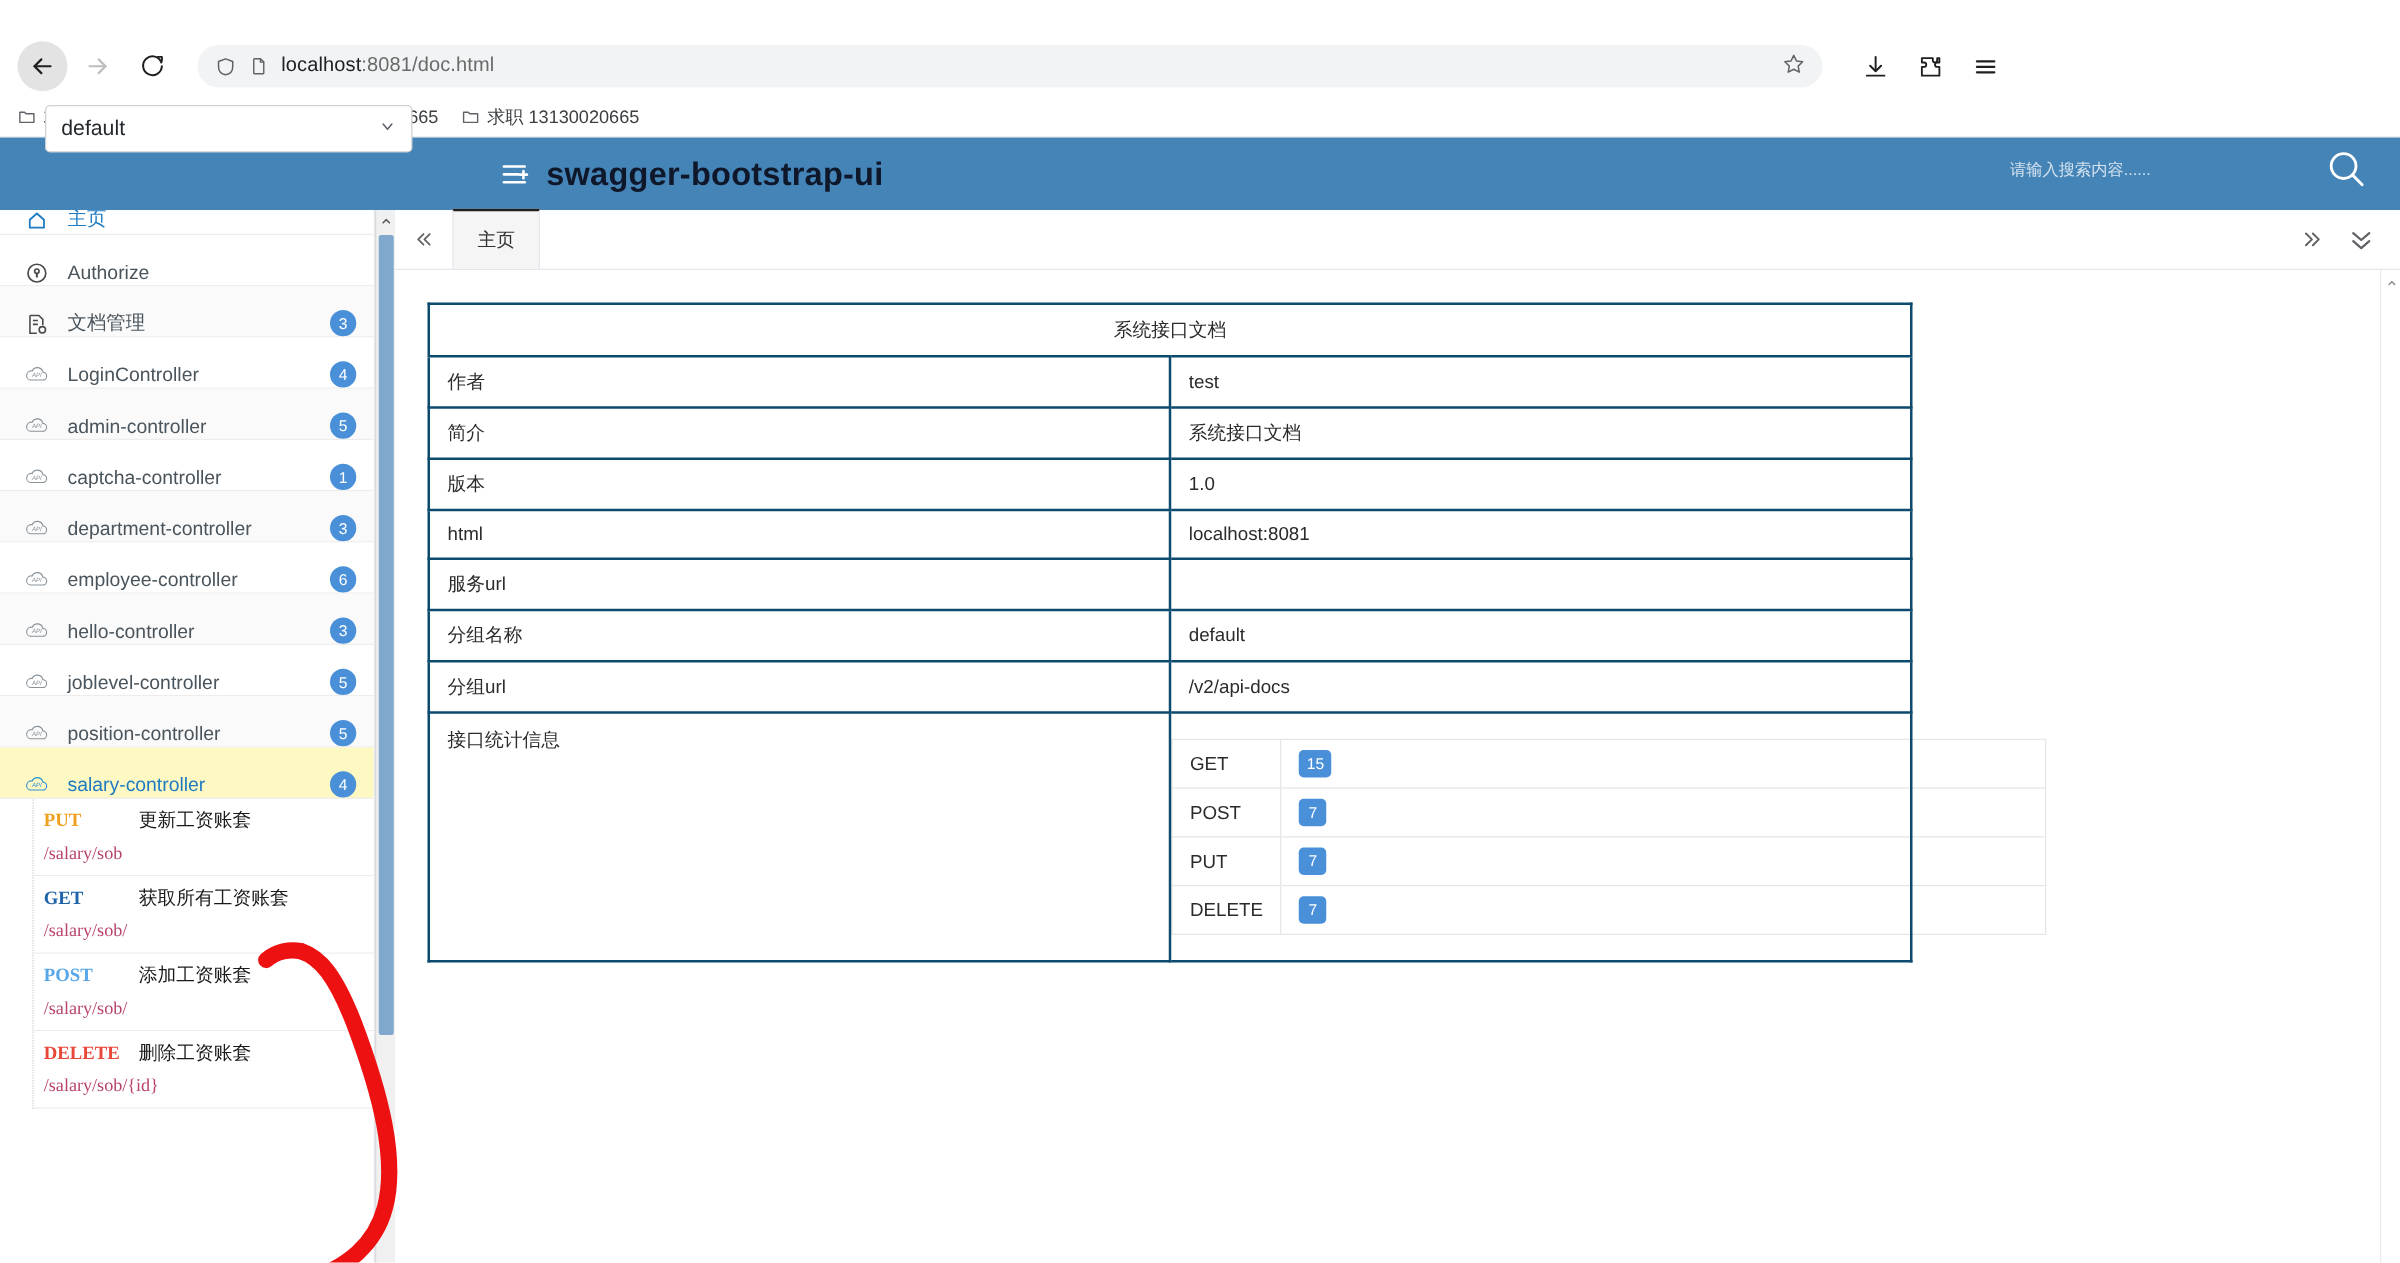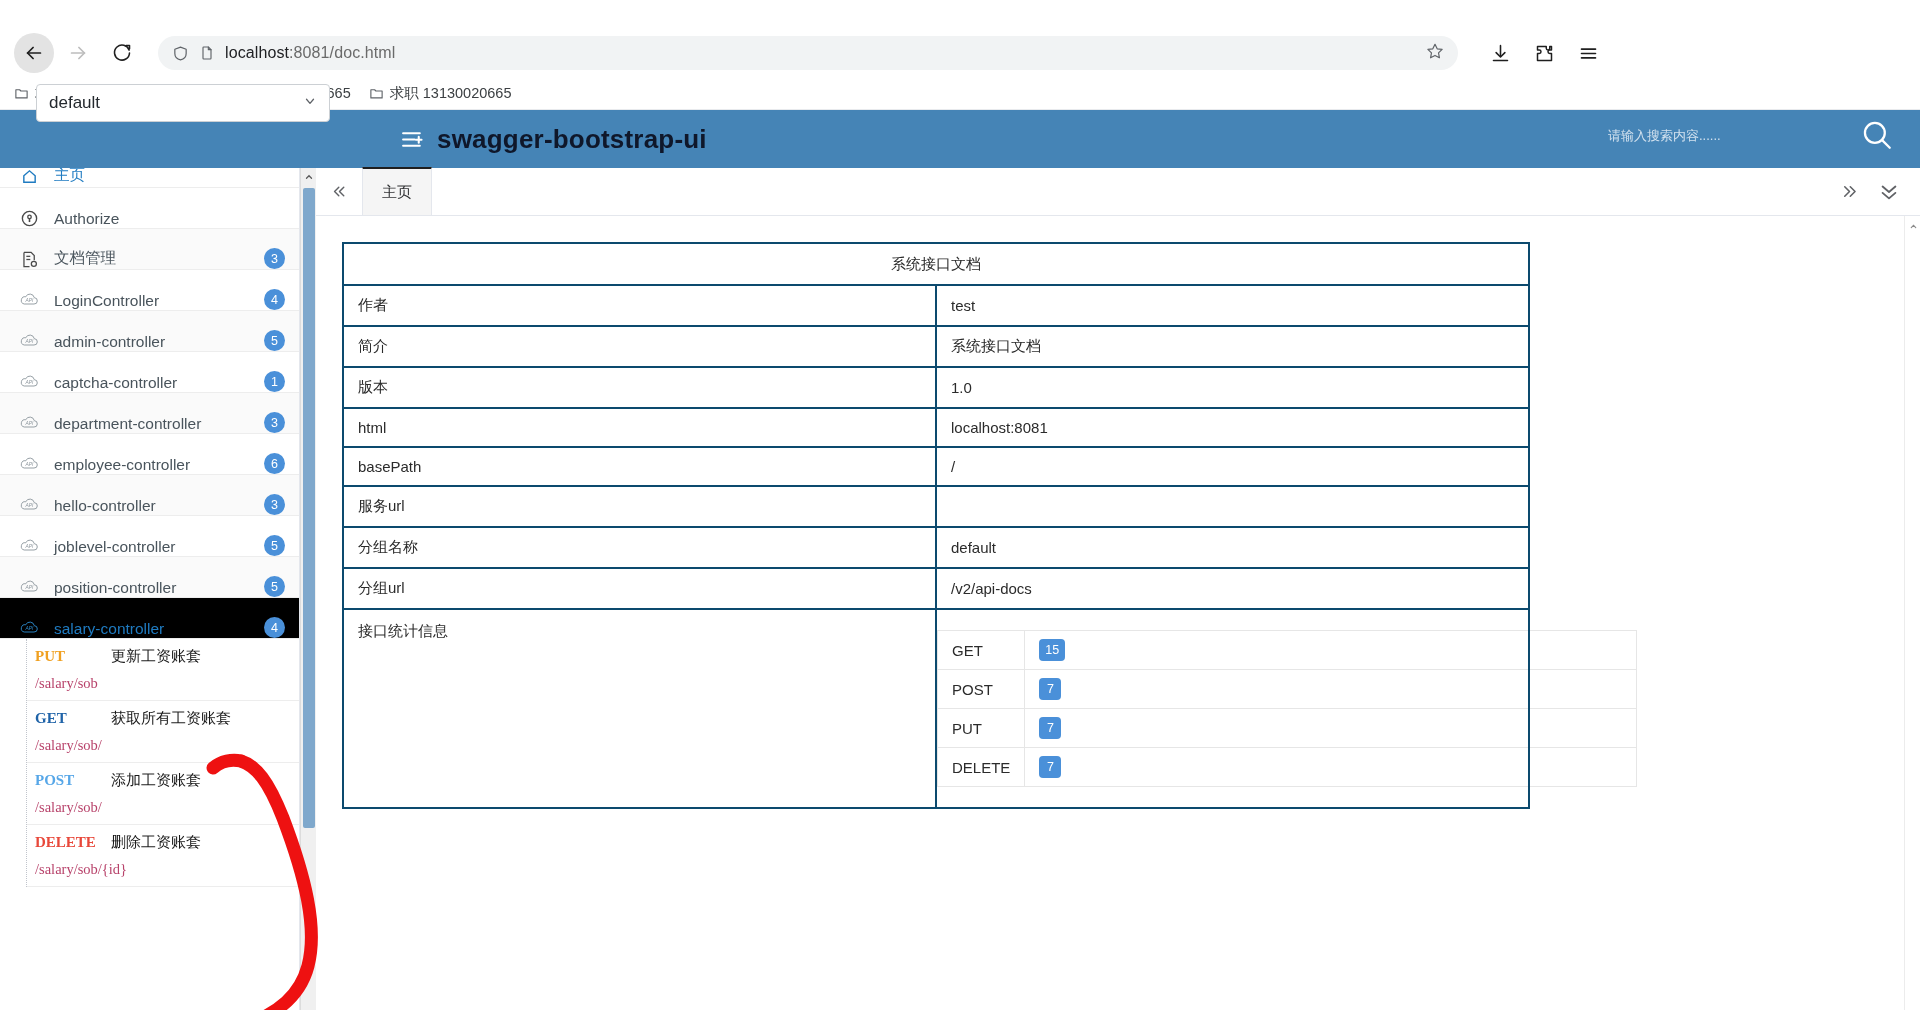--- a/index.html
+++ b/index.html
@@ -91,21 +91,21 @@
     position: absolute; left: 0; top: 58px; width: 300px; height: 870px;
     background: #fff; border-right: 1px solid #e4e7ed; overflow: hidden;
   }
   .menu-item {
     position: relative; height: 41px; display: flex; align-items: flex-end;
     padding: 0 14px 0 18px; gap: 14px;
     border-bottom: 1px solid #ededed;
     font-size: 15.5px; color: #49545c; background: #fafafa;
   }
   .menu-item.alt { background: #ffffff; }
-  .menu-item.active { background: #000000; color: #1f7bc1; }
+  .menu-item.active { background: #fef9c3; color: #1f7bc1; }
   .menu-item .mi-icon { width: 22px; display: flex; align-items: center; justify-content: center; color: #7a858c; }
   .menu-item.active .mi-icon { color: #2e8fd4; }
   .menu-item .mi-label { flex: 1 1 auto; white-space: nowrap; }
   .badge-count {
     min-width: 21px; height: 21px; border-radius: 50%;
     background: #4a90d9; color: #fff; font-size: 12.5px;
     display: flex; align-items: center; justify-content: center;
     padding: 0 5px;
   }
 
@@ -591,24 +591,20 @@
             <td class="key">简介</td>
             <td>系统接口文档</td>
           </tr>
           <tr>
             <td class="key">版本</td>
             <td>1.0</td>
           </tr>
           <tr>
             <td class="key">html</td>
             <td>localhost:8081</td>
-          </tr>
-          <tr>
-            <td class="key">basePath</td>
-            <td>/</td>
           </tr>
           <tr>
             <td class="key">服务url</td>
             <td></td>
           </tr>
           <tr>
             <td class="key">分组名称</td>
             <td>default</td>
           </tr>
           <tr>

